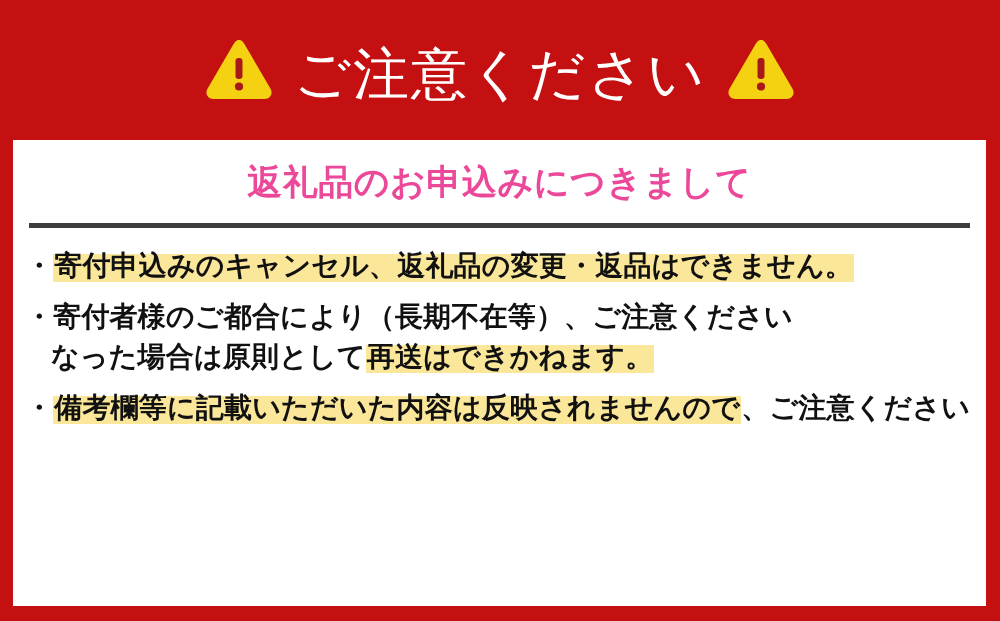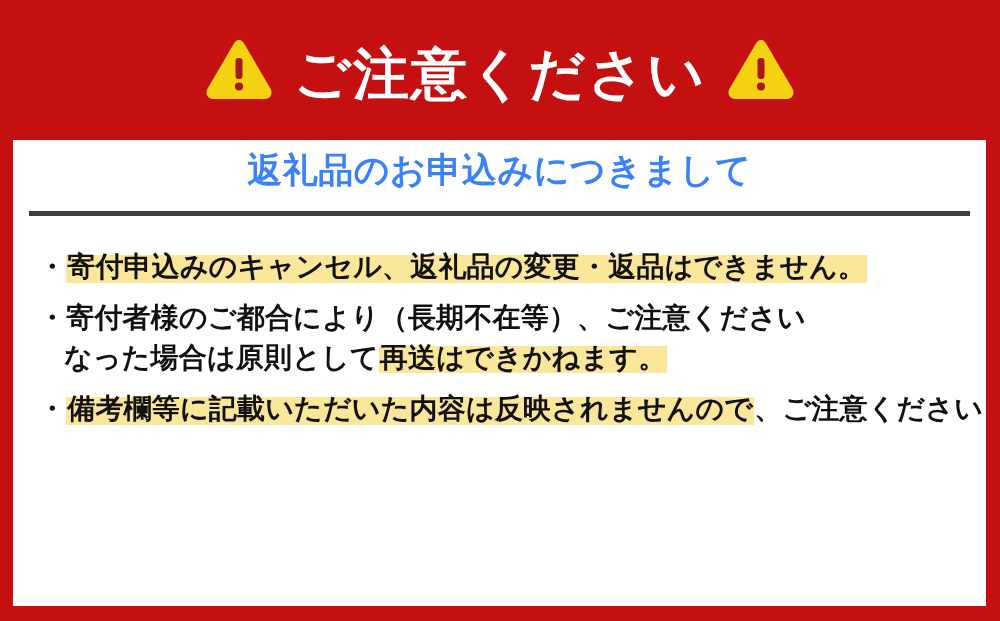--- a/index.html
+++ b/index.html
@@ -38,44 +38,44 @@
   .warn-icon {
     display: block;
     width: 66px;
     height: 60px;
     flex: 0 0 auto;
   }
 
   .banner-title {
     color: #ffffff;
     font-size: 56px;
-    font-weight: 700;
+    font-weight: 400;
     letter-spacing: 2px;
     line-height: 1;
     white-space: nowrap;
     font-family: "DejaVu Sans", "Liberation Sans", sans-serif;
     margin-top: 8px;
   }
 
   
   .panel {
     position: absolute;
     left: 13px;
     top: 140px;
     width: 973px;
     height: 466px;
     background: #ffffff;
     box-sizing: border-box;
   }
 
   .panel-heading {
     margin: 0;
-    padding-top: 2px;
+    padding-top: 14px;
     text-align: center;
-    color: #3b82f6;
+    color: #ec4899;
     font-size: 35px;
     font-weight: 700;
     line-height: 1.62;
     letter-spacing: 0.5px;
     font-family: "DejaVu Sans", "Liberation Sans", sans-serif;
   }
 
   .panel-heading .heading-line {
     display: block;
     white-space: nowrap;
@@ -83,21 +83,21 @@
 
   .divider {
     width: 941px;
     height: 5px;
     background: #3d3d3d;
     margin: 12px auto 0 auto;
   }
 
   .bullet-list {
     list-style: none;
-    margin: 13px;
+    margin: 0;
     padding: 18px 0 0 12px;
   }
 
   .bullet-item {
     display: block;
     color: #111111;
     font-size: 28px;
     font-weight: 700;
     line-height: 1.46;
     letter-spacing: 0.2px;
@@ -105,21 +105,20 @@
     font-family: "DejaVu Sans", "Liberation Sans", sans-serif;
   }
 
   .bullet-line {
     display: block;
     white-space: nowrap;
   }
 
   .bullet-line.indented {
     padding-left: 26px;
-    font-family: Liberation Serif, serif;
   }
 
   .bullet-dot {
     display: inline;
   }
 
   .hl {
     background: linear-gradient(to bottom,
         rgba(255,255,255,0) 0%,
         rgba(255,255,255,0) 14%,

